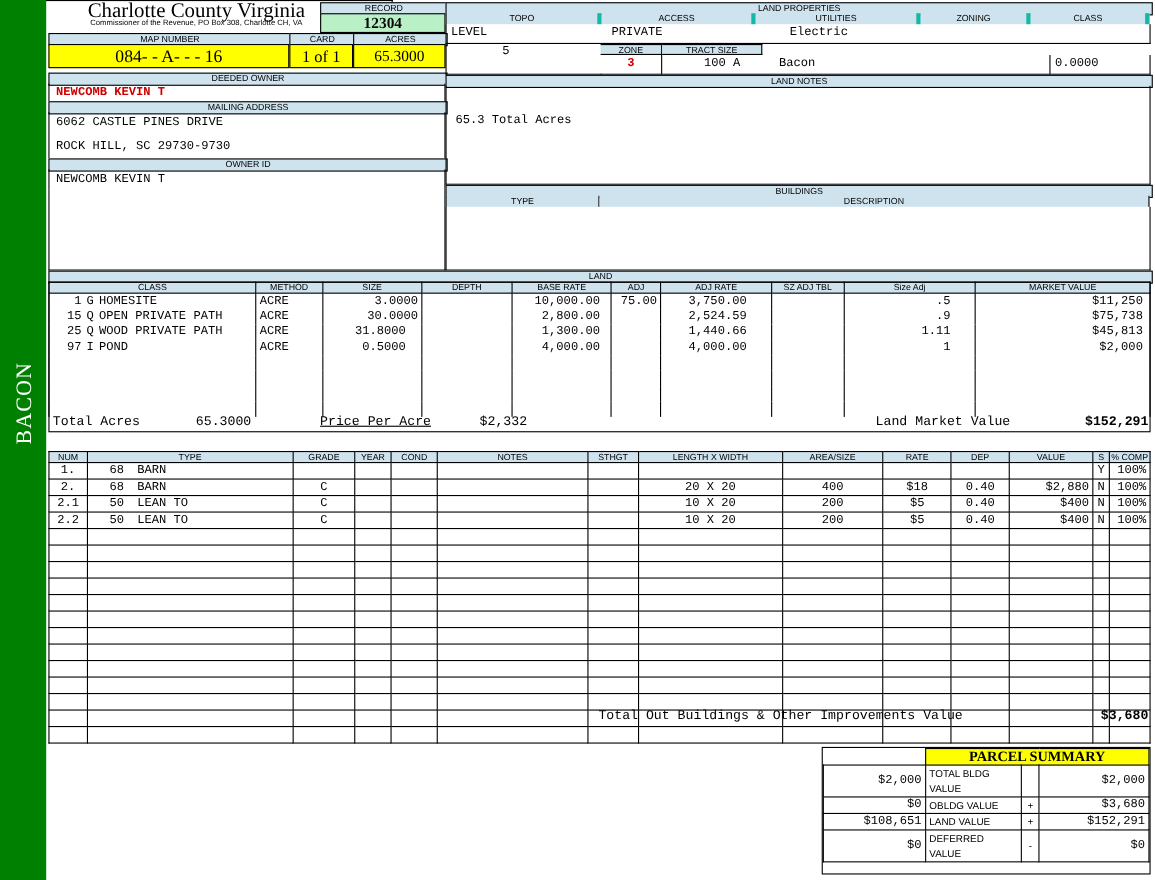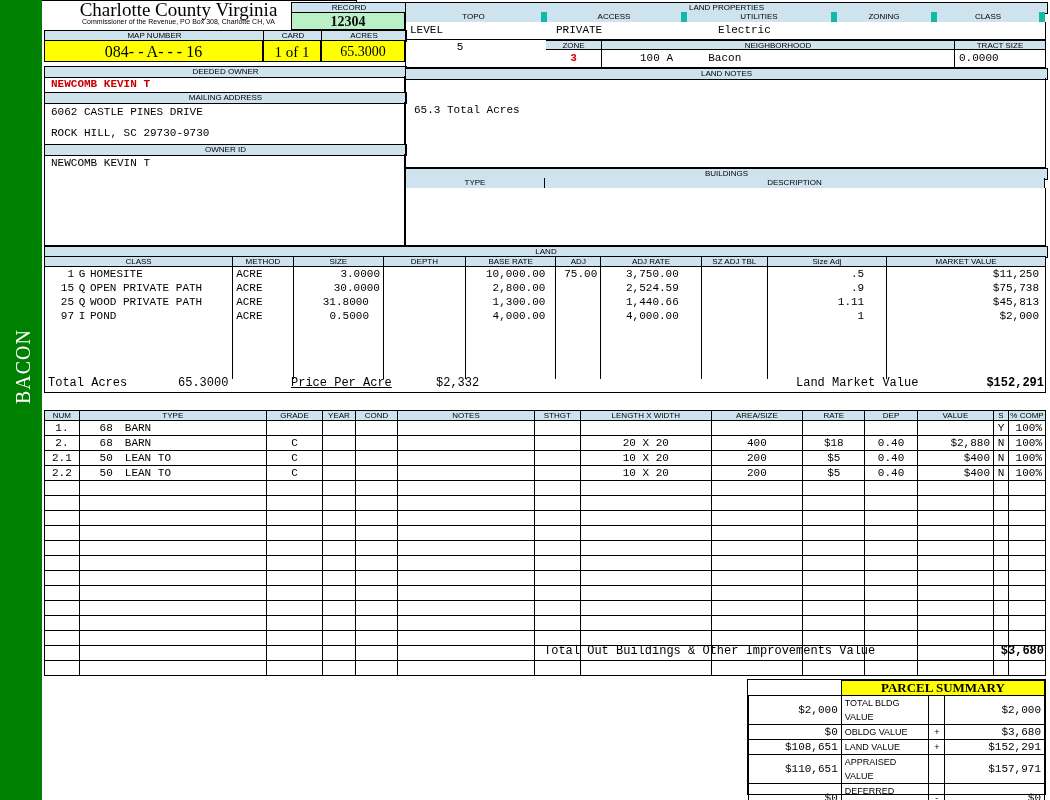--- a/index.html
+++ b/index.html
@@ -63,21 +63,21 @@
   #mail-hdr{position:absolute;left:44px;top:92px;width:361px;}
   #mail-block{position:absolute;left:44px;top:102px;width:361px;height:42px;border-left:1px solid #000;border-right:1px solid #000;box-sizing:border-box;padding-left:6px;font-family:"Liberation Mono", monospace;font-size:11px;line-height:21px;}
 
   #ownerid-hdr{position:absolute;left:44px;top:144px;width:361px;}
   #ownerid-val{position:absolute;left:44px;top:154px;width:361px;height:18px;border-left:1px solid #000;border-right:1px solid #000;box-sizing:border-box;padding-left:6px;font-family:"Liberation Mono", monospace;font-size:11px;line-height:18px;}
   #owner-pad{position:absolute;left:44px;top:172px;width:361px;height:74px;border:1px solid #000;border-top:none;box-sizing:border-box;}
 
   
   #lp-hdr{position:absolute;left:405px;top:2px;width:641px;}
   #lp-sub{position:absolute;left:405px;top:12px;width:641px;height:10px;}
-  #lp-sub div{float:left;height:10px;border-right:6px solid #14b8a6;box-sizing:border-box;background:#cfe3ee;font-size:8px;text-align:center;line-height:10px;}
+  #lp-sub div{float:left;height:10px;border-right:4px solid #14b8a6;box-sizing:border-box;background:#cfe3ee;font-size:8px;text-align:center;line-height:10px;}
   #lp-vals{position:absolute;left:405px;top:22px;width:641px;height:18px;border-left:1px solid #000;border-right:1px solid #000;border-bottom:1px solid #000;box-sizing:border-box;}
   #lp-vals div{float:left;height:17px;font-family:"Liberation Mono", monospace;font-size:11px;line-height:17px;}
 
   #zone-hdr{position:absolute;left:546px;top:40px;width:500px;height:10px;}
   #zone-hdr div{float:left;height:10px;border:1px solid #000;border-left:none;box-sizing:border-box;background:#cfe3ee;font-size:8px;text-align:center;line-height:9px;}
   #zone-vals{position:absolute;left:546px;top:50px;width:500px;height:18px;}
   #zone-vals div{float:left;height:18px;border:1px solid #000;border-left:none;border-top:none;box-sizing:border-box;font-family:"Liberation Mono", monospace;font-size:11px;line-height:17px;}
   #topo-left{position:absolute;left:405px;top:40px;width:142px;height:28px;border-left:1px solid #000;border-bottom:1px solid #000;box-sizing:border-box;}
 
   #landnotes-hdr{position:absolute;left:405px;top:68px;width:641px;}
@@ -164,21 +164,20 @@
     <div style="width:142px;padding-left:4px;">LEVEL</div>
     <div style="width:140px;padding-left:4px;">PRIVATE</div>
     <div style="width:150px;padding-left:22px;">Electric</div>
     <div style="width:100px;"></div>
     <div style="width:108px;text-align:center;">5</div>
   </div>
 
   <div id="topo-left"></div>
   <div id="zone-hdr">
     <div style="width:56px;">ZONE</div>
-    <div style="width:353px;">NEIGHBORHOOD</div>
     <div style="width:91px;">TRACT SIZE</div>
   </div>
   <div id="zone-vals">
     <div style="width:56px;text-align:center;color:#cc0000;font-weight:bold;">3</div>
     <div style="width:353px;padding-left:38px;">
       <span>100 A</span>
       <span style="display:inline-block;width:22px;"></span>
       <span>Bacon</span>
     </div>
     <div style="width:91px;padding-left:4px;">0.0000</div>
@@ -643,26 +642,20 @@
             <td class="ps-label" style="width:10px;text-align:center;">+</td>
             <td class="ps-money" style="width:100px;">$3,680</td>
           </tr>
           <tr>
             <td class="ps-money" style="width:92px;">$108,651</td>
             <td class="ps-label" style="width:86px;">LAND VALUE</td>
             <td class="ps-label" style="width:10px;text-align:center;">+</td>
             <td class="ps-money" style="width:100px;">$152,291</td>
           </tr>
           <tr>
-            <td class="ps-money" style="width:92px;">$110,651</td>
-            <td class="ps-label" style="width:86px;">APPRAISED VALUE</td>
-            <td class="ps-label" style="width:10px;text-align:center;">&nbsp;</td>
-            <td class="ps-money" style="width:100px;">$157,971</td>
-          </tr>
-          <tr>
             <td class="ps-money" style="width:92px;">$0</td>
             <td class="ps-label" style="width:86px;">DEFERRED VALUE</td>
             <td class="ps-label" style="width:10px;text-align:center;">-</td>
             <td class="ps-money" style="width:100px;">$0</td>
           </tr>
         </tbody>
     </table>
   </div>
 
 </div>

